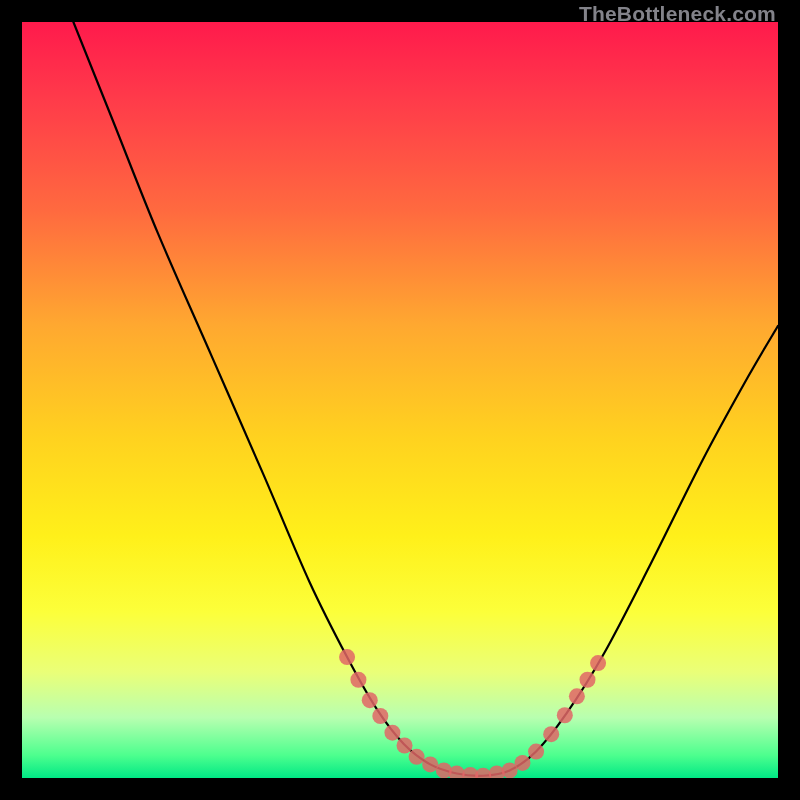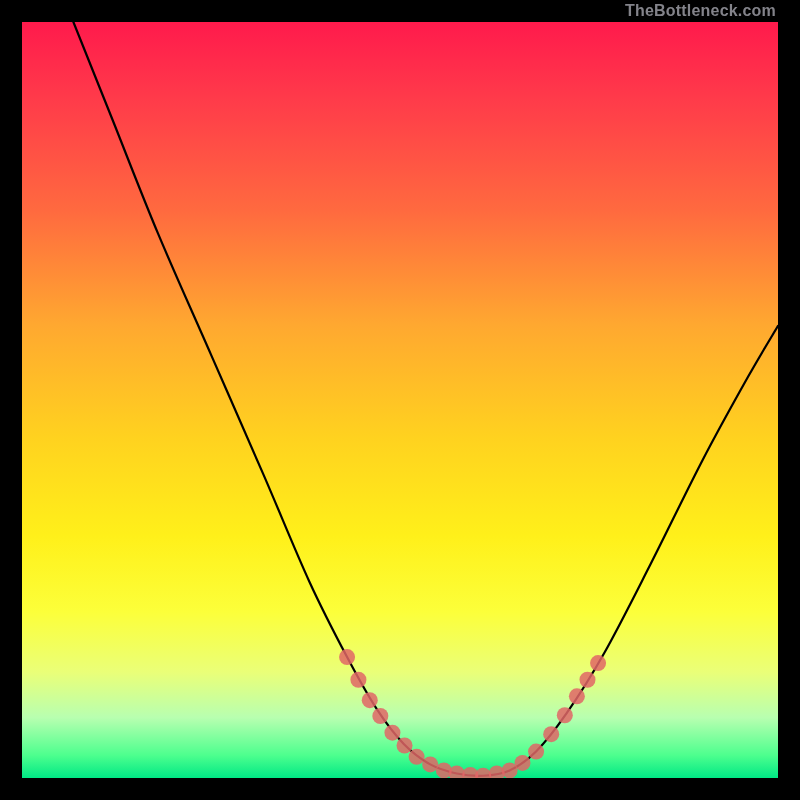--- a/index.html
+++ b/index.html
@@ -27,21 +27,21 @@
       #eaff78 86%,
       #b8ffb0 92%,
       #4dff8e 97%,
       #00e885 100%);
   }
   .watermark {
     position: absolute;
     top: 2px;
     right: 24px;
     font-family: Arial, Helvetica, sans-serif;
-    font-size: 16px;
+    font-size: 21px;
     font-weight: 600;
     color: #83838a;
     letter-spacing: 0.2px;
   }
   svg.curve {
     position: absolute;
     left: 0; top: 0;
     width: 100%;
     height: 100%;
   }

